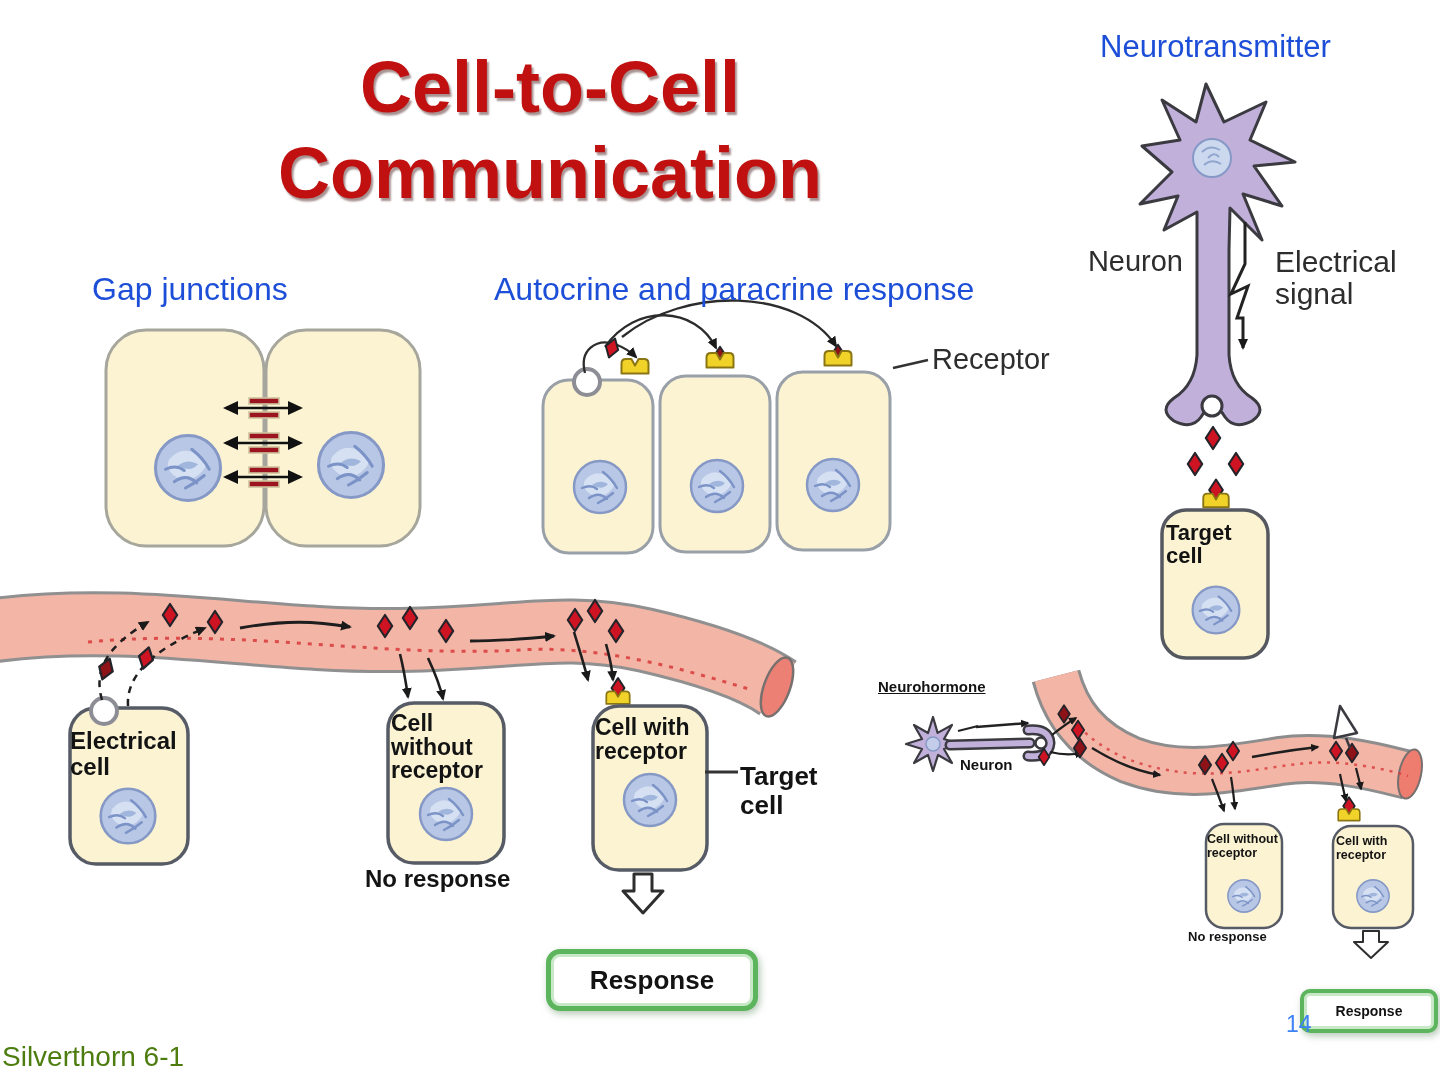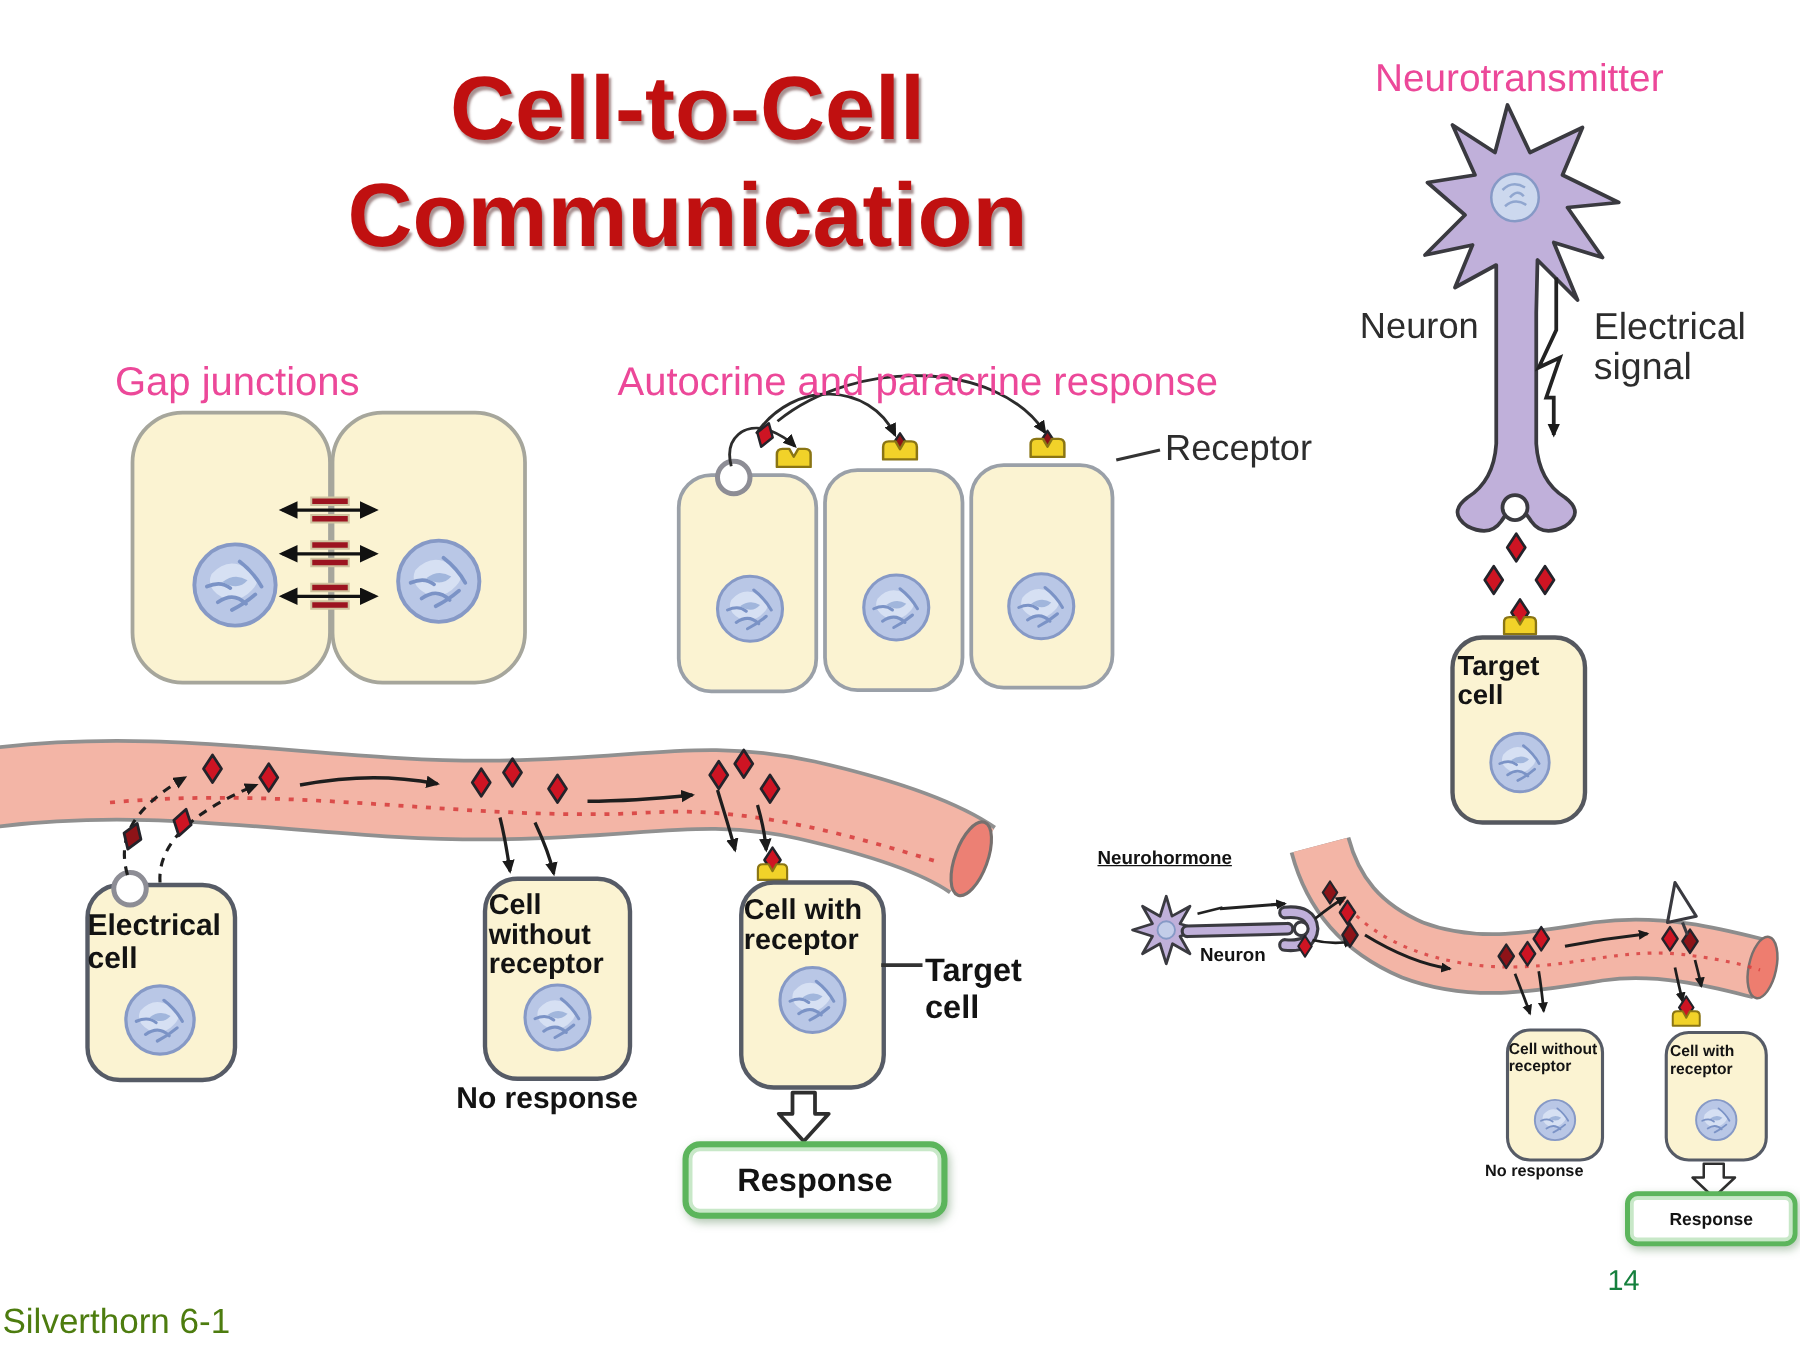--- a/index.html
+++ b/index.html
@@ -5,24 +5,24 @@
   html,body{margin:0;padding:0;background:#ffffff;}
   #stage{position:relative;width:1440px;height:1085px;background:#ffffff;overflow:hidden;
          font-family:"Liberation Sans",sans-serif;}
   #art{position:absolute;left:0;top:0;}
   .lbl{position:absolute;color:#2d2d2d;line-height:1.1;white-space:normal;}
   .nowrap{white-space:nowrap;}
   .center{}
   .bold{font-weight:bold;color:#131313;}
   #title{left:150px;top:44px;width:800px;text-align:center;font-size:72px;font-weight:bold;
          color:#c01010;line-height:1.2;text-shadow:2px 3px 2px rgba(60,8,8,.45);}
-  .heading{font-size:32px;color:#ec4899;margin-top:16px;}
+  .heading{font-size:32px;color:#1d4ed8;}
   .response-box{position:absolute;background:#ffffff;border:5px solid #5cb55c;border-radius:14px;
          box-shadow:inset 0 0 0 3px #c8e8c8, 2px 3px 7px rgba(110,150,110,.5);
-         display:flex;align-items:center;justify-content:center;font-weight:bold;color:#131313;}
+         display:flex;align-items:center;justify-content:center;font-weight:bold;color:#131313;margin-top:36px;}
   svg .dia{color:#ce1423;}
   svg .dark{color:#8e1318;}
 </style>
 </head>
 <body>
 
 <div id="stage">
 
 <svg id="art" width="1440" height="1085" viewBox="0 0 1440 1085">
   <defs>
@@ -235,15 +235,15 @@
 <div class="lbl bold center nowrap" style="left:1188px;top:930px;width:110px;font-size:13px;">No response</div>
 
 <div class="lbl bold center" style="left:1336px;top:834px;width:74px;font-size:12.5px;line-height:1.12;">Cell with receptor</div>
 
 <div class="response-box" style="left:1300px;top:953px;width:130px;height:36px;font-size:14px;border-width:4px;border-radius:10px;">
   <span>Response</span>
 </div>
 
 <div class="lbl nowrap" style="left:2px;top:1042px;font-size:28px;color:#4d7c0f;">Silverthorn 6-1</div>
 
-<div class="lbl nowrap" style="left:1286px;top:1012px;font-size:23px;color:#15803d;">14</div>
+<div class="lbl nowrap" style="left:1286px;top:1012px;font-size:23px;color:#3b82f6;">14</div>
 
 </div>
 
 </body></html>

